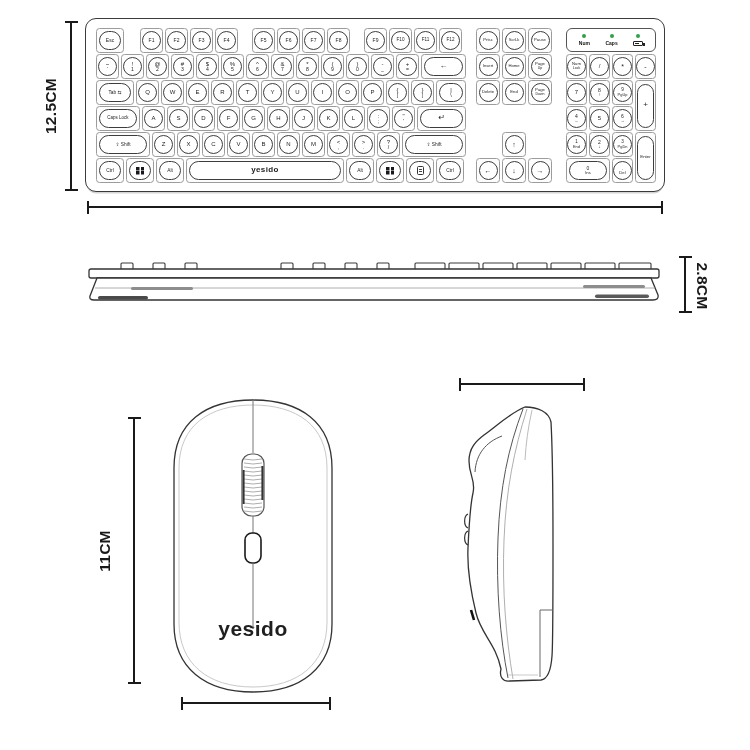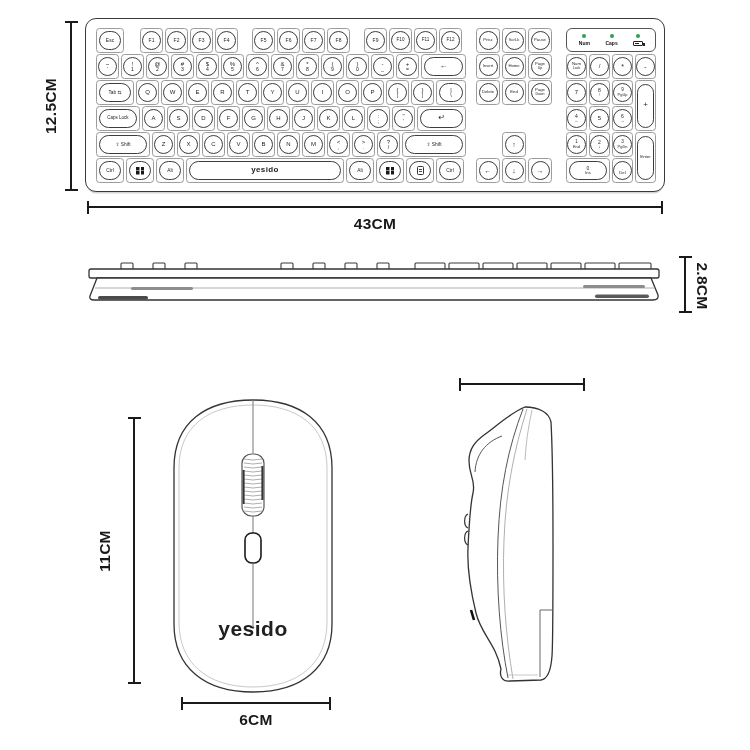--- a/index.html
+++ b/index.html
@@ -659,21 +659,20 @@
         <div class="key" style="position: absolute; left: 46px; top: 130px; width: 21px; height: 25px;">
           <div class="cap" style="font-size: 5px;">
             <span class="kt">.</span>
             <span class="kb">Del</span>
           </div>
         </div>
       </div>
   </div>
 
   <div class="hdim" style="left:88px;top:206px;width:574px;"></div>
-  <div class="dimlabel" style="left:85px;top:215px;width:580px;">43CM</div>
 
   <svg style="left:85px;top:254px;" width="580" height="60" viewBox="0 0 580 60">
     <g stroke="#3a3a3a" stroke-width="1.1" fill="#fff">
       <rect x="36" y="9" width="12" height="6.5" rx="1"></rect>
         <rect x="68" y="9" width="12" height="6.5" rx="1"></rect>
         <rect x="100" y="9" width="12" height="6.5" rx="1"></rect>
       <rect x="196" y="9" width="12" height="6.5" rx="1"></rect>
         <rect x="228" y="9" width="12" height="6.5" rx="1"></rect>
         <rect x="260" y="9" width="12" height="6.5" rx="1"></rect>
         <rect x="292" y="9" width="12" height="6.5" rx="1"></rect>
@@ -724,21 +723,20 @@
     <path d="M83.6,74 L83.6,108" stroke="#333" stroke-width="2"></path>
     <path d="M102.4,70 L102.4,104" stroke="#333" stroke-width="2"></path>
     <path d="M93,120 L93,137" stroke="#777" stroke-width="1"></path>
     <rect x="85" y="137" width="16" height="30" rx="7" fill="#fff" stroke="#1a1a1a" stroke-width="1.6"></rect>
     <path d="M93,167 L93,230" stroke="#777" stroke-width="1"></path>
     <circle cx="93" cy="231.5" r="1.3" fill="#555"></circle>
     <text x="93" y="240" text-anchor="middle" font-size="21" font-weight="800" letter-spacing=".5" fill="#1f1f1f">yesido</text>
   </svg>
 
   <div class="hdim" style="left:182px;top:702px;width:148px;"></div>
-  <div class="dimlabel" style="left:157px;top:711px;width:198px;">6CM</div>
 
   <div class="hdim" style="left:460px;top:383px;width:124px;"></div>
 
   <svg style="left:448px;top:398px;" width="135" height="292" viewBox="0 0 135 292">
     <path d="M77,9 C90,9 101,14 103,24 C105,60 105,100 105,150 C105,200 105,245 104,258 C103,272 100,281 93,282 L62,283 C55,284 51,279 53,271 C48,246 33,236 28,215 C22,190 19,170 20,150 C21,128 22,108 25,95 C28,82 21,78 21,63 C21,50 28,43 36,37 C50,27 62,15 77,9 Z" fill="#fff" stroke="#333" stroke-width="1.3"></path>
     <path d="M75,11 C60,50 52,90 50,140 C48,190 52,240 60,280" fill="none" stroke="#555" stroke-width="1"></path>
     <path d="M79,11 C66,52 58,92 56,142 C54,192 58,240 65,281" fill="none" stroke="#9a9a9a" stroke-width=".8"></path>
     <path d="M84,12 C80,30 78,45 77,62" fill="none" stroke="#aaa" stroke-width=".8"></path>
     <path d="M54,38 C38,44 28,56 27,74" fill="none" stroke="#555" stroke-width="1"></path>
     <path d="M20,116 C15.5,118 15.5,128 20,130 M20,133 C15.5,135 15.5,145 20,147" fill="none" stroke="#333" stroke-width="1.2"></path>

